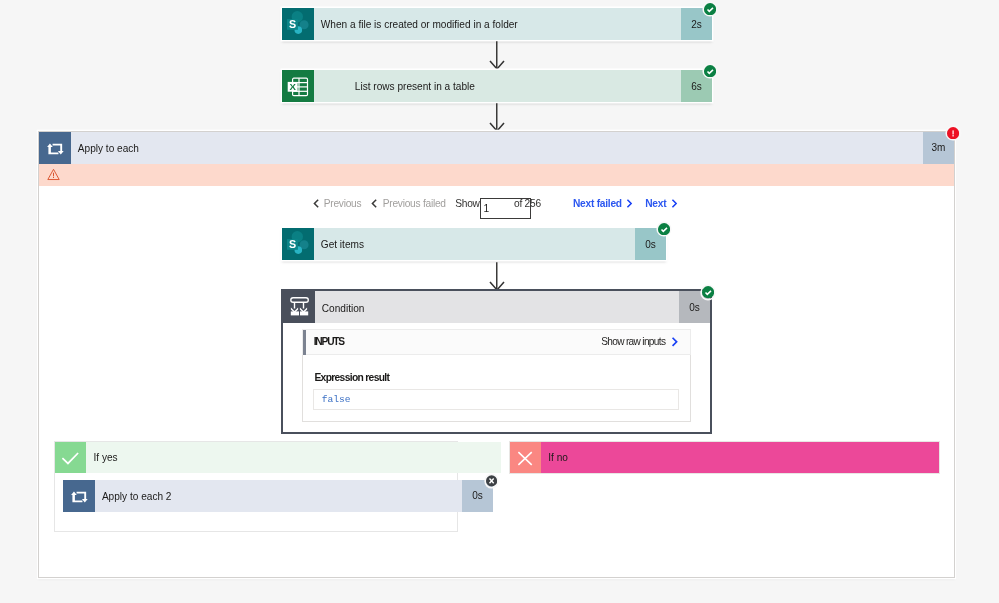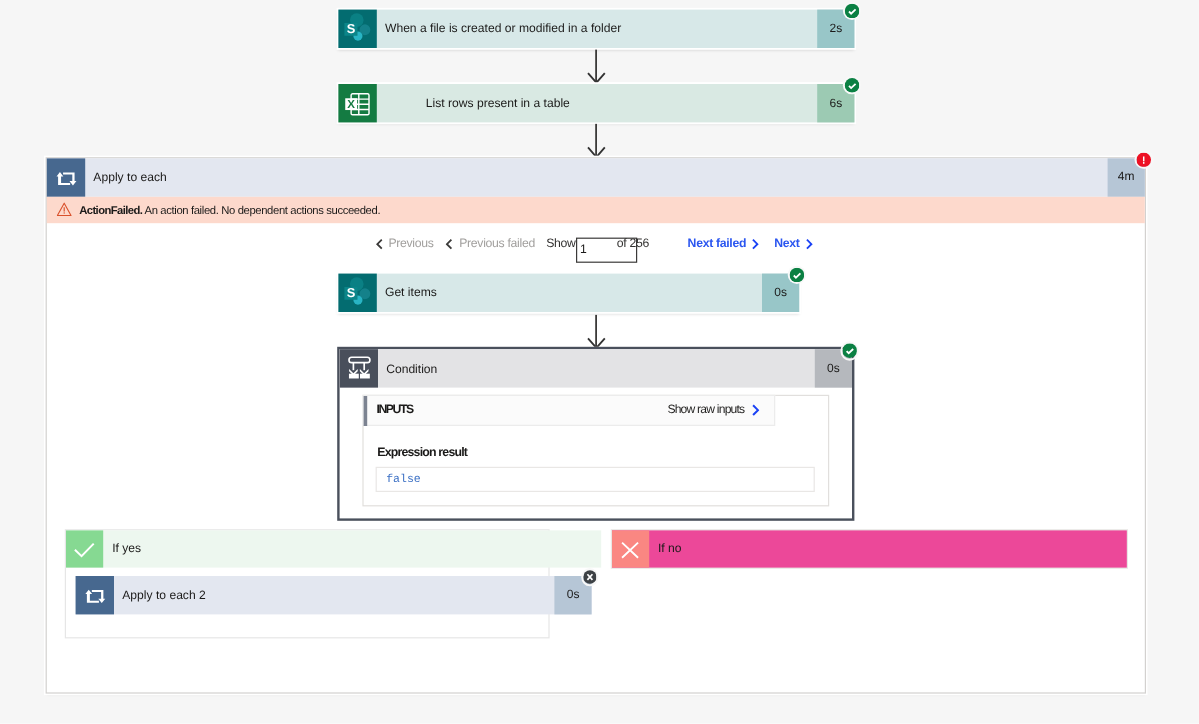--- a/index.html
+++ b/index.html
@@ -192,36 +192,32 @@
 
   <div class="outer" style="left:38px;top:130.8px;width:916.7px;height:447.2px;">
 
     <div class="card" style="left:0px;top:0px;width:915px;background:#e3e7f0;">
       <div class="icon-box" style="background:#47688f;">
         <svg width="30" height="30">
             <use href="#ic-loop"></use>
           </svg>
       </div>
       <div class="title">Apply to each</div>
-      <div class="dur" style="background:#b6c6d6;">4m</div>
+      <div class="dur" style="background:#b6c6d6;">3m</div>
       <div class="badge" style="right:-5.5px;top:-4.8px;">
         <svg width="12.2" height="12.4">
             <use href="#ic-error-badge"></use>
           </svg>
       </div>
     </div>
 
     <div class="errbar" style="left:0px;top:32px;width:915px;height:22px;padding-left:8px;">
       <svg width="13" height="13" style="flex:0 0 13px;">
           <use href="#ic-warning"></use>
         </svg>
-      <div class="etxt" style="margin-left:6px;">
-        <b>ActionFailed.</b>
-        <span>An action failed. No dependent actions succeeded.</span>
-      </div>
     </div>
 
     <div class="pager" style="left:-1px;top:66.7px;width:915px;height:24px;display:block;">
       <span class="pgitem" style="left:274.5px;">
         <svg width="6.6" height="11" style="color:#3b3a39;">
             <use href="#ic-chev-left"></use>
           </svg>
         <span class="pg-dis" style="margin-left:4.6px;">Previous</span>
       </span>
       <span class="pgitem" style="left:332.5px;">
@@ -278,21 +274,21 @@
         <div class="title">Condition</div>
         <div class="dur" style="background:#b5b8bd;">0s</div>
         <div class="badge" style="right:-4.3px;top:-5.1px;">
           <svg width="12.2" height="12.4">
               <use href="#ic-check-badge"></use>
             </svg>
         </div>
       </div>
 
       <div class="ip-wrap" style="left:19px;top:37.3px;width:389px;height:93.2px;">
-        <div class="ip-head" style="left:-1px;top:-1px;width:344px;height:26px;padding-left:10.7px;padding-right:12.3px;">
+        <div class="ip-head" style="left:-1px;top:-1px;width:389px;height:26px;padding-left:10.7px;padding-right:12.3px;">
           <span class="ip-accent" style="left:0;top:0;width:2.6px;height:25px;"></span>
           <span class="ip-title">INPUTS</span>
           <span style="flex:1 1 auto"></span>
           <span class="ip-raw">Show raw inputs</span>
           <svg width="7.2" height="11.6" style="color:#1a42f5;margin-left:5.2px;">
               <use href="#ic-chev-right"></use>
             </svg>
         </div>
         <div class="ip-label" style="left:11.4px;top:42.2px;">Expression result</div>
         <div class="ip-field" style="left:10.3px;top:59.2px;width:366px;height:21.0px;">false</div>

